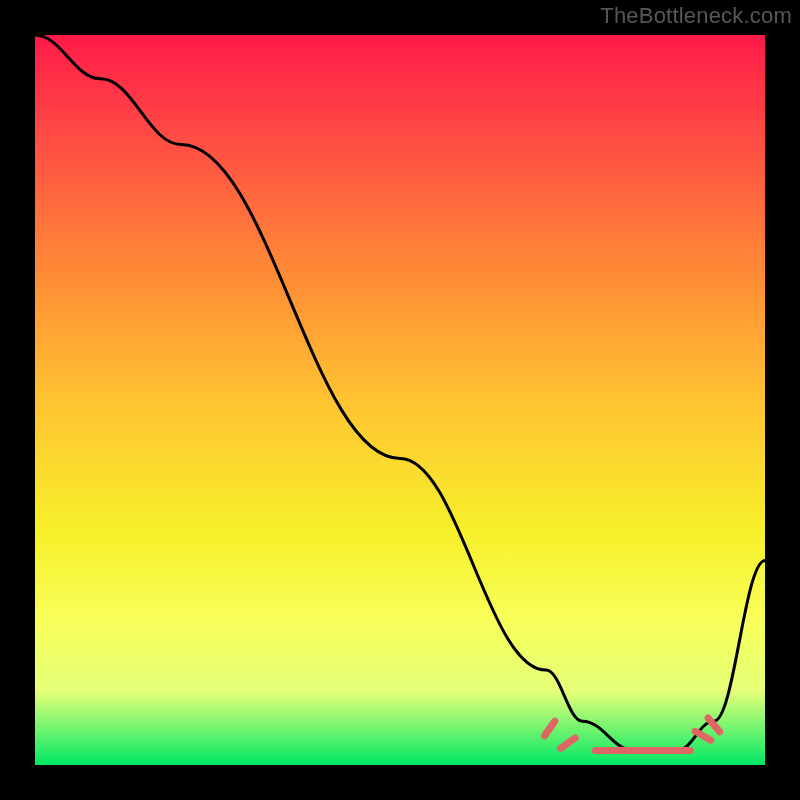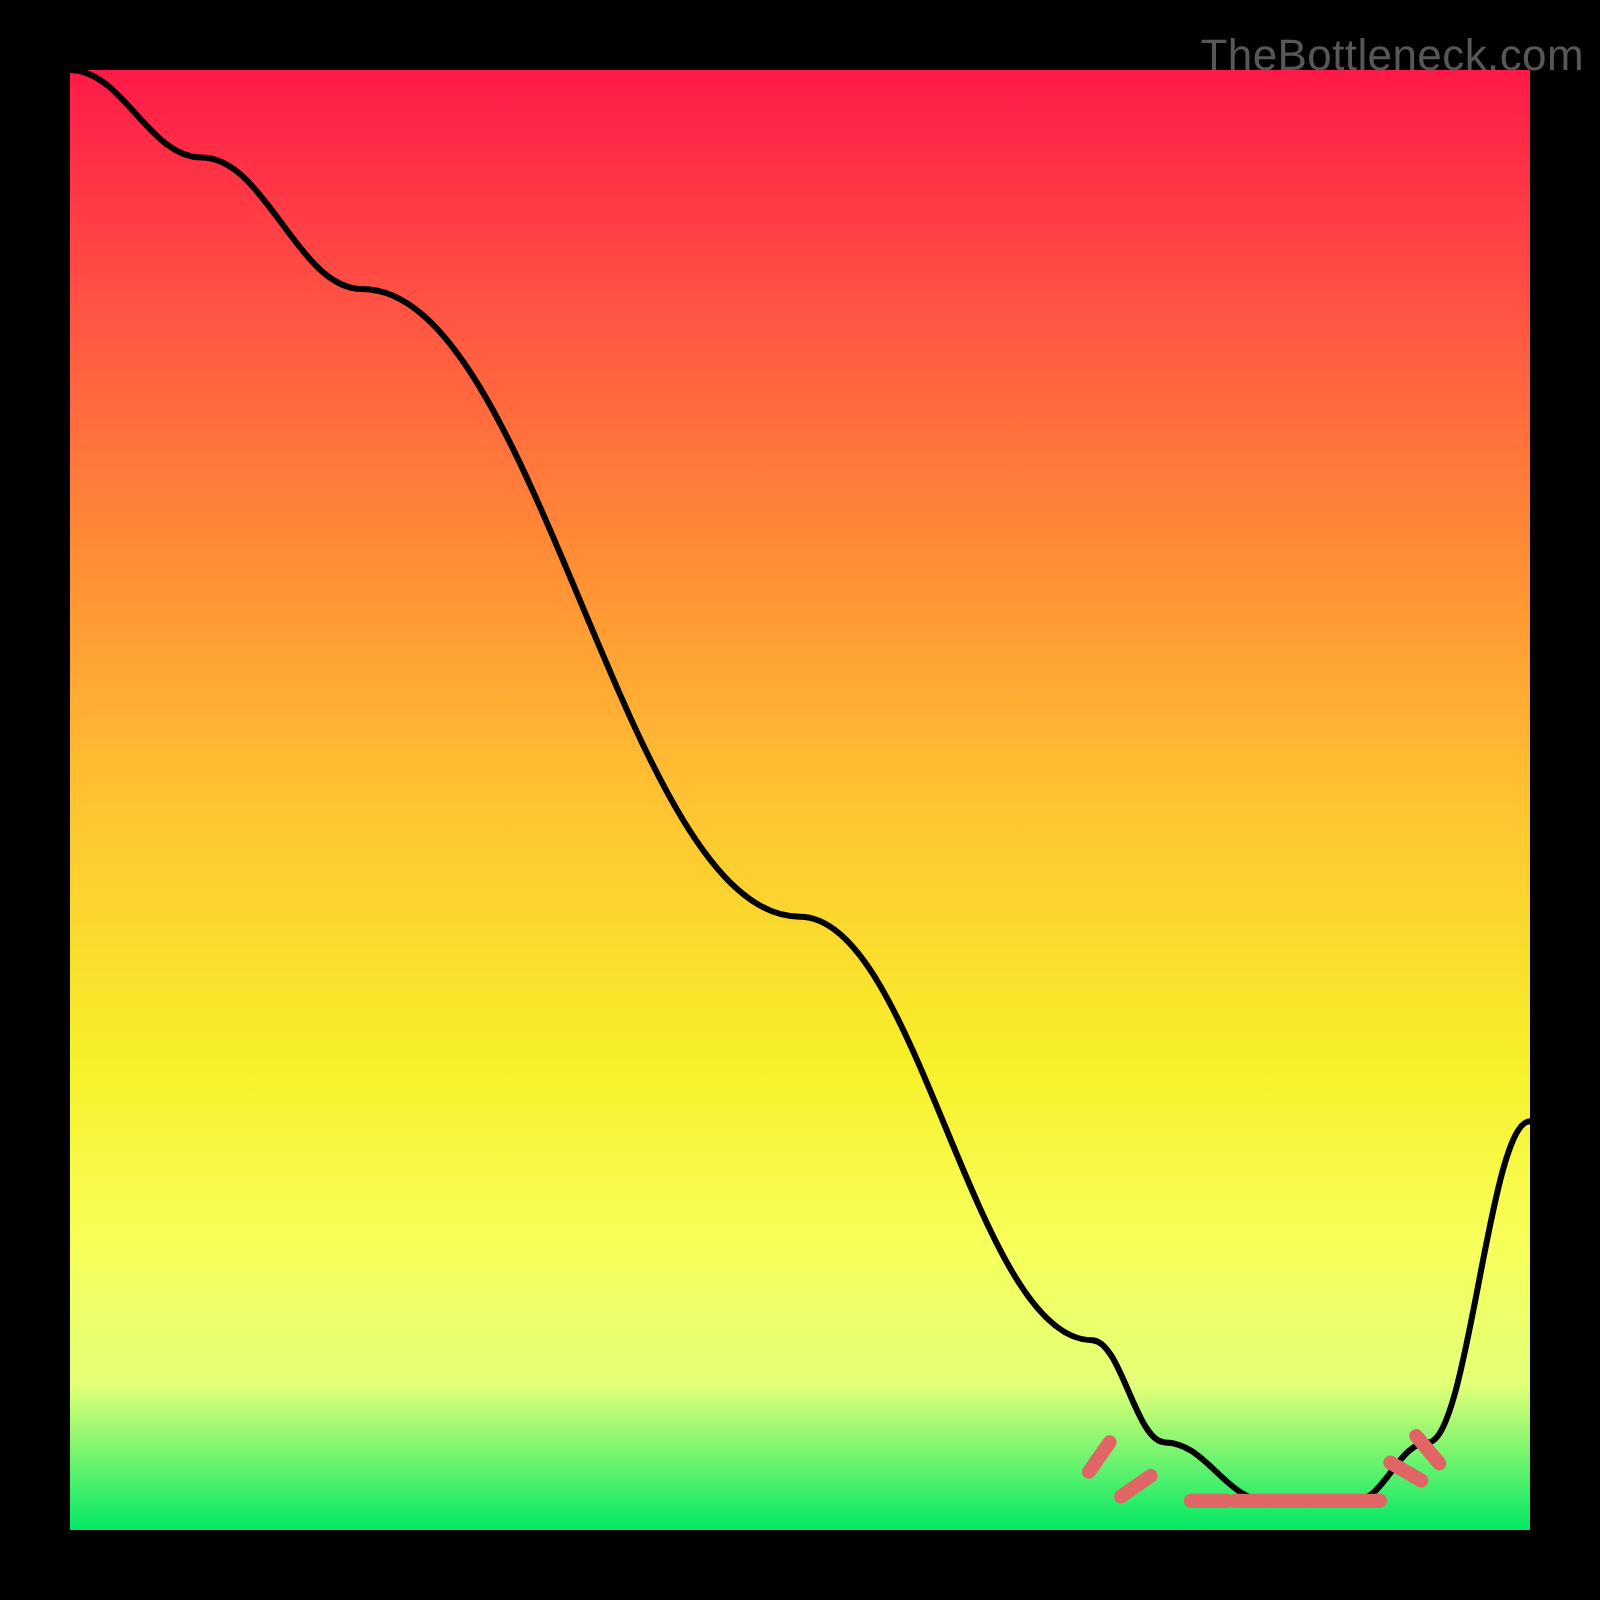--- a/index.html
+++ b/index.html
@@ -12,21 +12,21 @@
     font-family: Arial, Helvetica, sans-serif;
   }
   .frame {
     position: relative;
     width: 800px;
     height: 800px;
     background: #000;
   }
   .watermark {
     position: absolute;
-    top: 15px;
+    top: 3px;
     right: 8px;
     color: #575757;
     font-size: 22px;
     font-weight: 500;
     letter-spacing: 0.2px;
     z-index: 3;
     margin-left: 40px;
   }
   .plot-area {
     position: absolute;

